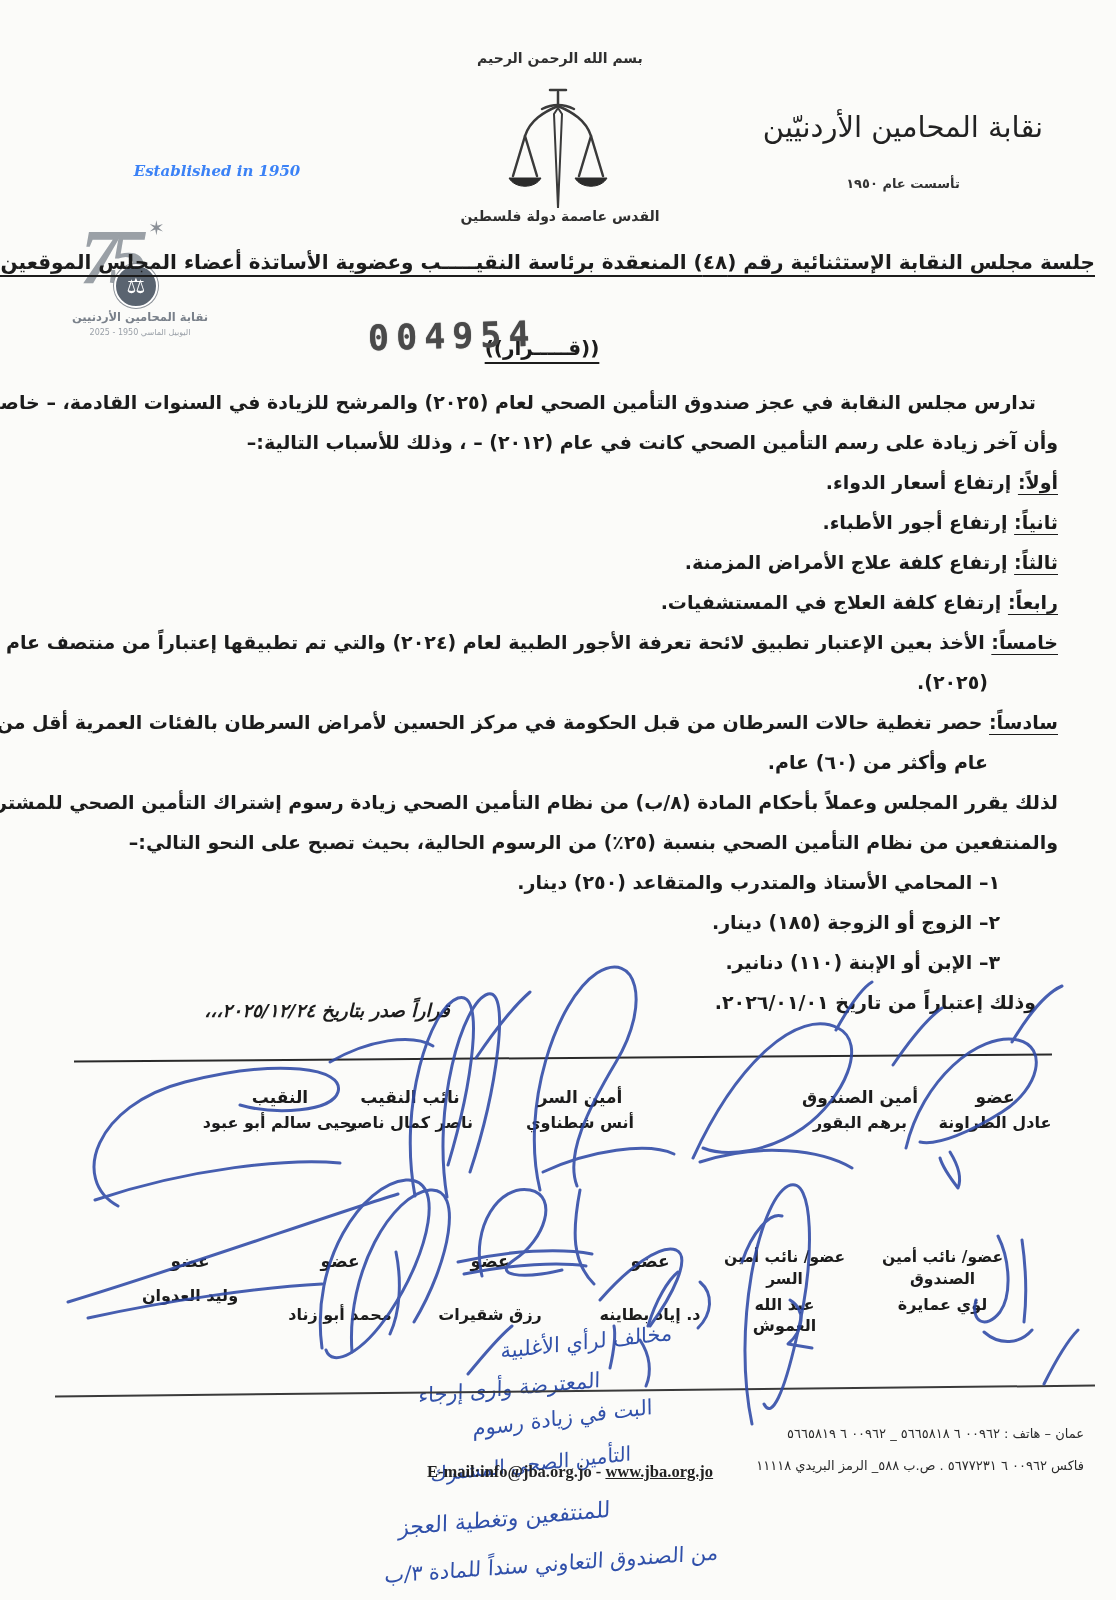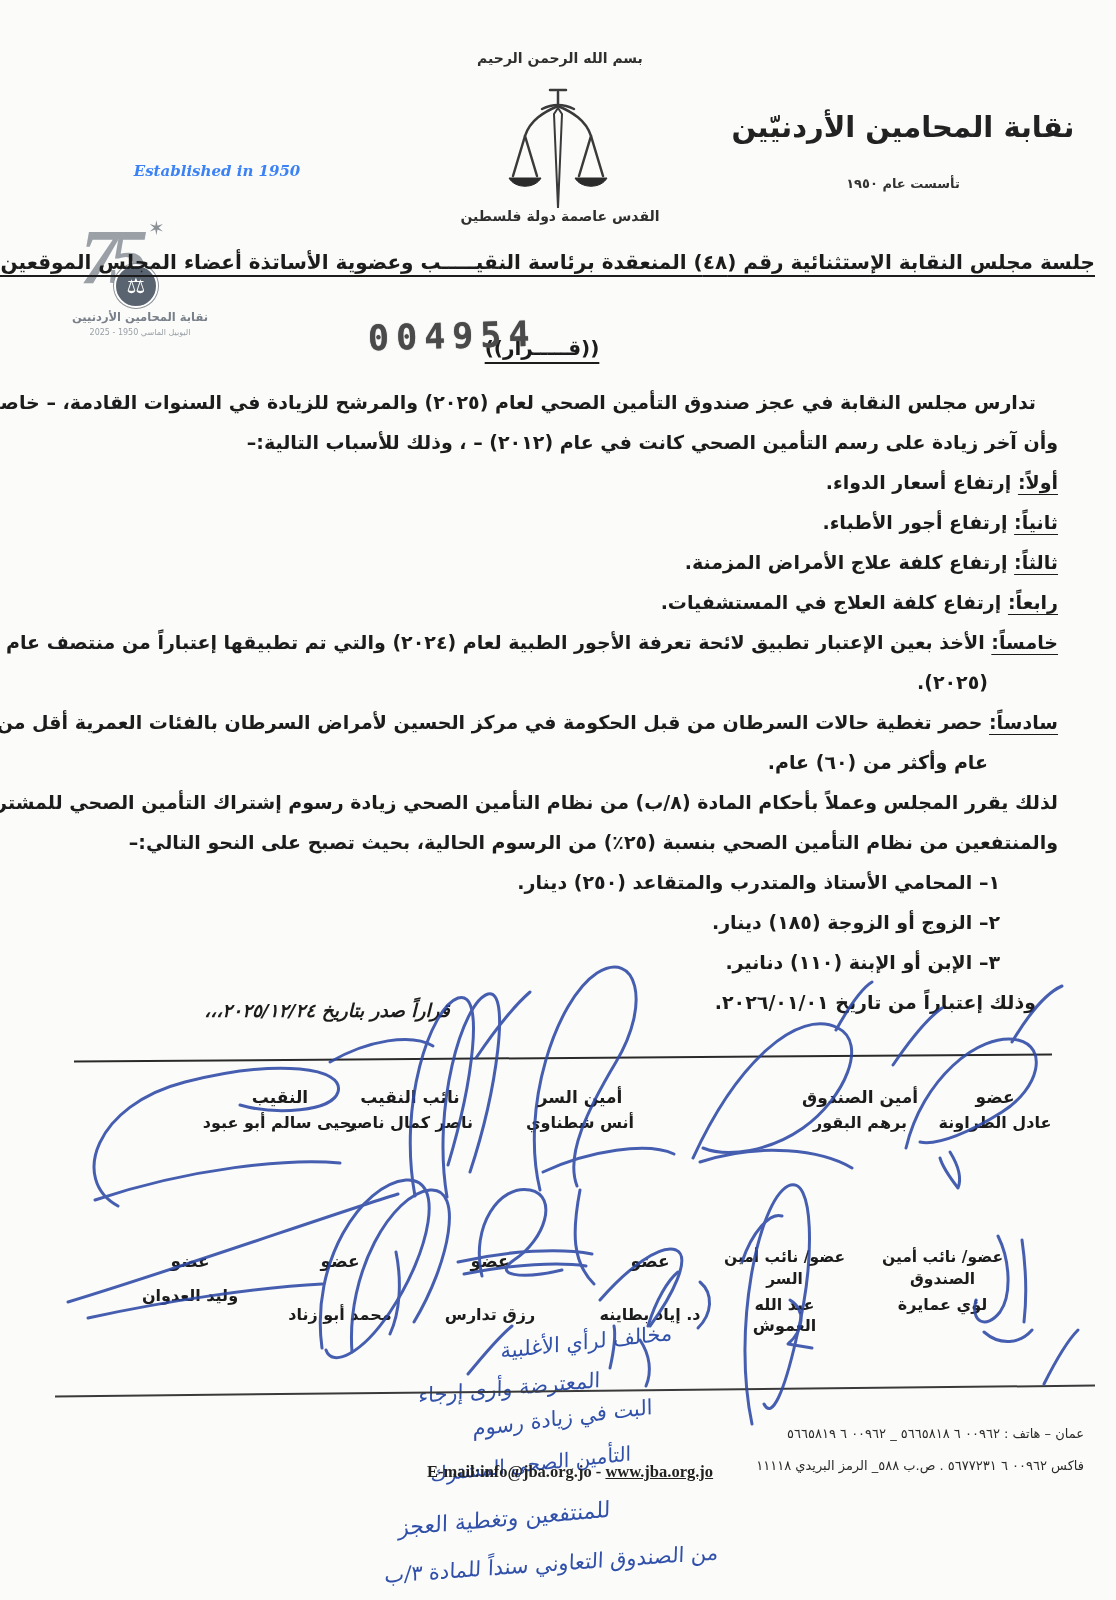--- a/index.html
+++ b/index.html
@@ -6,21 +6,21 @@
   .page{position:relative;width:1116px;height:1600px;margin:0 auto;background:#fbfbf9;
         font-family:"DejaVu Sans",sans-serif;color:#1c1c1c;overflow:hidden;}
   .abs{position:absolute;}
   .ar{direction:rtl;unicode-bidi:isolate;}
   .center{text-align:center;}
   .serifit{font-family:"DejaVu Serif",serif;font-style:italic;}
   .brand-en{left:62px;top:104px;width:310px;font-size:29px;color:#2a2a2a;letter-spacing:1px;}
   .estab-en{left:62px;top:162px;width:310px;font-size:15px;font-weight:bold;color:#3b82f6;}
   .bismillah{left:450px;top:50px;width:220px;font-size:14px;font-weight:bold;color:#2f2f2f;}
   .motto{left:440px;top:208px;width:240px;font-size:14px;font-weight:bold;color:#2f2f2f;}
-  .brand-ar{left:718px;top:110px;width:370px;font-size:29px;font-weight:bold;color:#222;}
+  .brand-ar{left:718px;top:110px;width:370px;font-size:29px;font-weight:normal;color:#222;}
   .estab-ar{left:718px;top:176px;width:370px;font-size:13px;font-weight:bold;color:#333;}
   .logo75{left:52px;top:224px;width:176px;height:130px;}
   .logo75 .seven5{position:absolute;left:28px;top:-12px;font-family:"Liberation Serif",serif;
         font-style:italic;font-weight:bold;font-size:78px;color:#9aa0a6;letter-spacing:-10px;}
   .logo75 .star{position:absolute;left:96px;top:-8px;font-size:20px;color:#8b9097;}
   .logo75 .circle{position:absolute;left:62px;top:40px;width:40px;height:40px;border-radius:50%;
         background:#5a6470;border:2px solid #fff;color:#fff;font-size:21px;line-height:40px;text-align:center;box-shadow:0 0 0 1px #8b9097;}
   .logo75 .org{position:absolute;left:0;top:86px;width:176px;font-size:11.5px;font-weight:bold;color:#79808a;text-align:center;}
   .logo75 .jub{position:absolute;left:0;top:104px;width:176px;font-size:8px;color:#9aa0a8;text-align:center;}
   .session{left:150px;top:250px;width:945px;font-size:20px;font-weight:bold;text-align:left;
@@ -141,21 +141,21 @@
   <div class="abs sig sig2 ar" style="left:880px;top:1246px;width:125px;">
     <div class="t">عضو/ نائب أمين الصندوق</div>
     <div class="n">لؤي عمايرة</div>
   </div>
   <div class="abs sig ar" style="left:575px;top:1250px;width:150px;">
     <div class="t">عضو</div>
     <div class="n" style="margin-top:32px;">د. إياد بطاينه</div>
   </div>
   <div class="abs sig ar" style="left:415px;top:1250px;width:150px;">
     <div class="t">عضو</div>
-    <div class="n" style="margin-top:32px;">رزق تدارس</div>
+    <div class="n" style="margin-top:32px;">رزق شقيرات</div>
   </div>
   <div class="abs sig ar" style="left:260px;top:1250px;width:160px;">
     <div class="t">عضو</div>
     <div class="n" style="margin-top:32px;">محمد أبو زناد</div>
   </div>
   <div class="abs sig ar" style="left:110px;top:1250px;width:160px;">
     <div class="t">عضو</div>
     <div class="n" style="margin-top:13px;">وليد العدوان</div>
   </div>
 

